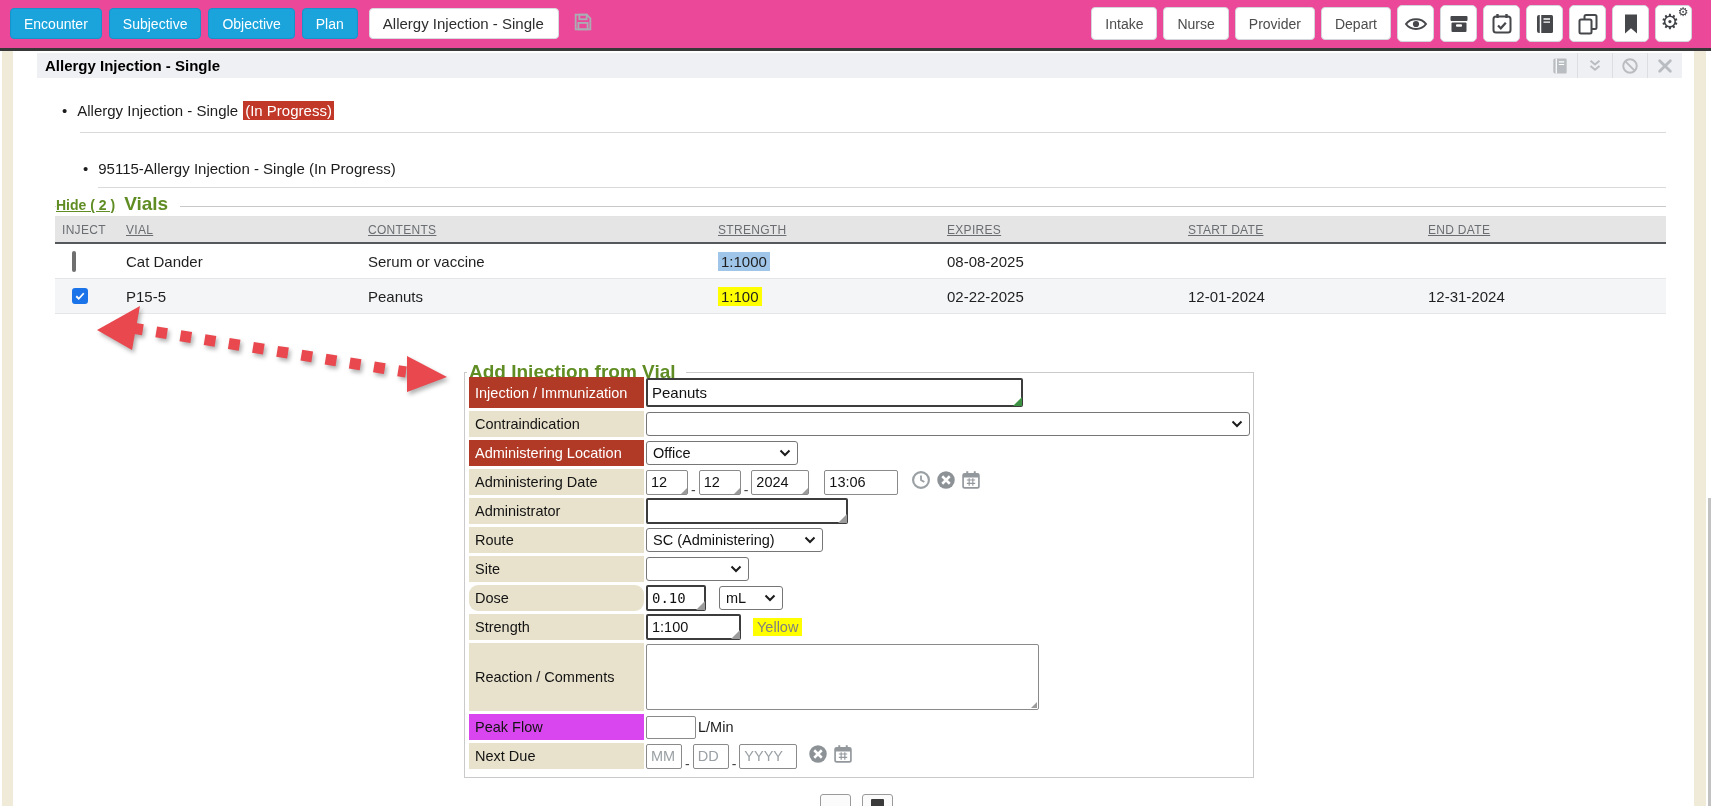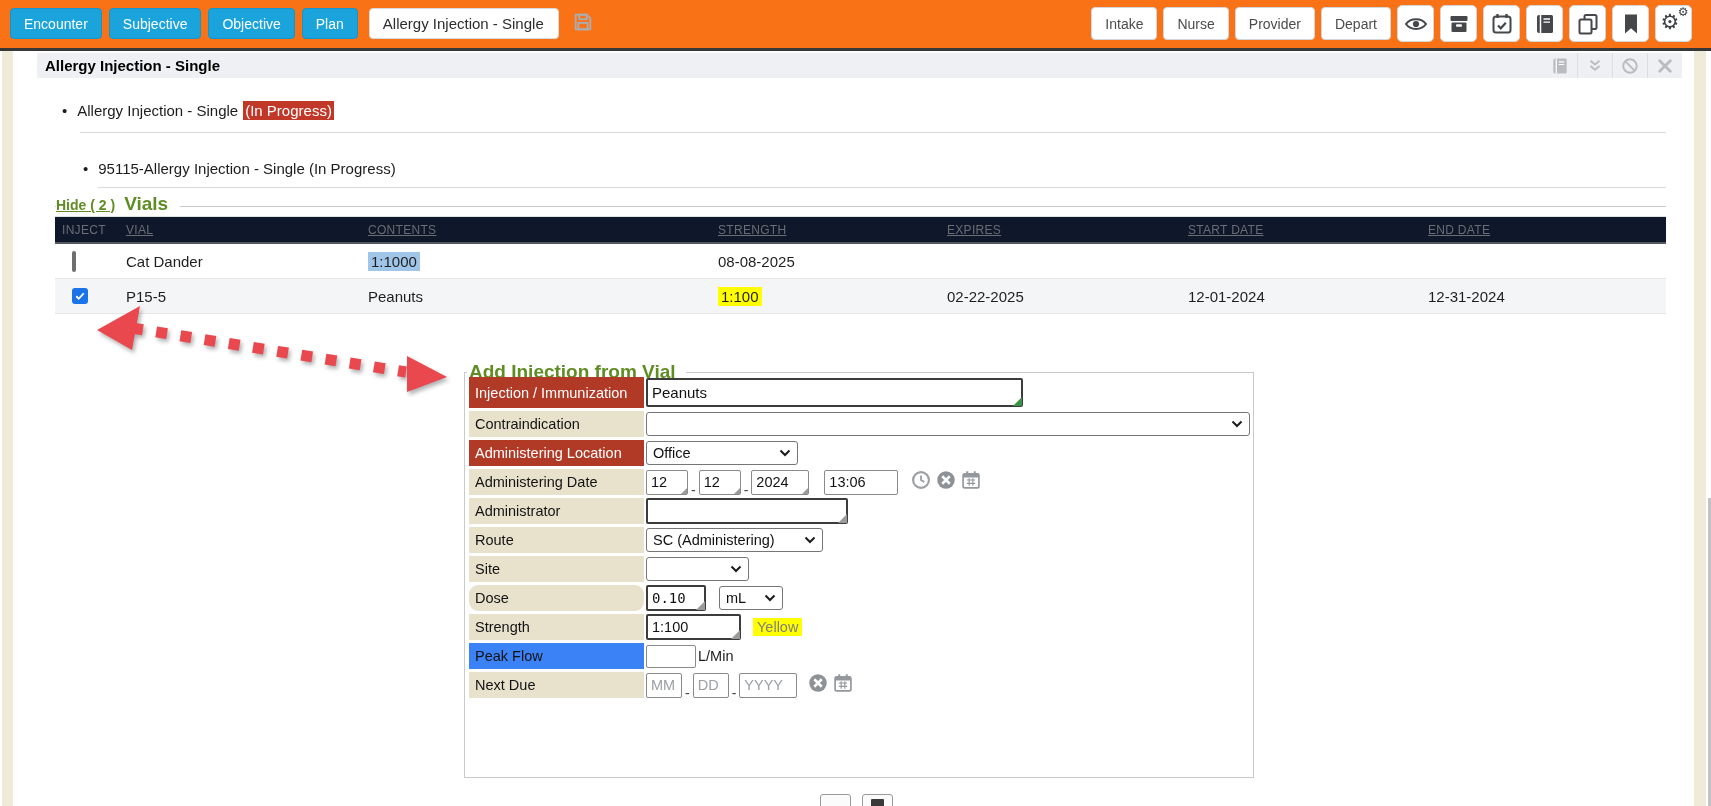--- a/index.html
+++ b/index.html
@@ -1,21 +1,21 @@
 <!DOCTYPE html>
 <html><head>
 <meta charset="utf-8">
 <style>
   * { margin:0; padding:0; box-sizing:border-box; }
   html,body { width:1711px; height:806px; overflow:hidden; background:#fff;
     font-family:"Liberation Sans","DejaVu Sans",sans-serif; }
   .stage { position:absolute; inset:0; width:1711px; height:806px; }
 
   
-  .tbar { position:absolute; top:0; left:0; width:1711px; height:48px; background:#f97316; }
+  .tbar { position:absolute; top:0; left:0; width:1711px; height:48px; background:#ec4899; }
   .tbar-line { position:absolute; top:48px; left:0; width:1711px; height:3px; background:#383838; }
   .tb-left { position:absolute; left:10px; top:8px; display:flex; align-items:center; gap:7px; }
   .tb-right { position:absolute; right:19px; top:5px; display:flex; align-items:center; gap:6px; }
   .btn-blue { background:#1ba3dc; border:1px solid #1693c9; color:#fff; font-size:14px;
     height:31px; padding:0 13px; border-radius:4px; display:flex; align-items:center; }
   .note-box { background:#fff; border:1px solid #d6d9dd; border-radius:4px; height:31px;
     padding:0 13px; display:flex; align-items:center; font-size:15px; color:#2d2d2d; min-width:190px; margin-left:4px; }
   .btn-white { background:#fff; border:1px solid #d2d5da; color:#4c4c4c; font-size:14px;
     height:33px; padding:0 13px; border-radius:4px; display:flex; align-items:center; }
   .btn-icon { background:#fff; border:1px solid #d2d5da; border-radius:5px; width:37px; height:37px;
@@ -45,21 +45,21 @@
   
   .vials-line { position:absolute; left:55px; top:206px; width:1611px; height:1px; background:#c9c9c9; }
   .vials-legend { position:absolute; left:56px; top:193px; display:flex; align-items:baseline;
     background:#fff; padding-right:12px; }
   .hide-link { font-size:14px; font-weight:bold; text-decoration:underline; }
   .vials-title { font-size:19px; font-weight:bold; margin-left:9px; }
 
   .vtable { position:absolute; left:55px; top:216px; width:1611px; font-size:15px; color:#1f1f1f; }
   .vrow { display:grid; grid-template-columns:64px 242px 350px 229px 241px 240px 1fr; align-items:center; }
   .vrow > div { padding-left:7px; }
-  .vhead { height:28px; background:#0f172a; border-top:1px solid #e3e3e3; border-bottom:2px solid #55585c;
+  .vhead { height:28px; background:#e5e5e5; border-top:1px solid #e3e3e3; border-bottom:2px solid #55585c;
     font-size:12px; color:#6a6e72; letter-spacing:.3px; }
   .vhead .u { text-decoration:underline; }
   .vdata { height:35px; border-bottom:1px solid #e6e6e6; }
   .vdata.alt { background:#f4f5f7; }
   .vfoot { height:30px; background:#f5f6f8; border-bottom:1px solid #bdbdbd; display:flex;
     align-items:center; justify-content:center; font-size:12.5px; color:#333; letter-spacing:.2px; }
   .cbx { width:16px; height:16px; border:2px solid #6f6f6f; border-radius:3px; background:#fff; margin-left:10px; }
   .cbx.on { border-color:#1a73e8; background:#1a73e8; display:flex; align-items:center; justify-content:center; }
   .hl { padding:1px 3px; }
 
@@ -232,20 +232,21 @@
       <div class="u">CONTENTS</div>
       <div class="u">STRENGTH</div>
       <div class="u">EXPIRES</div>
       <div class="u">START DATE</div>
       <div class="u">END DATE</div>
     </div>
 
     <div class="vrow vdata">
       <div><span class="cbx"></span></div>
       <div>Cat Dander</div>
+      <div>Serum or vaccine</div>
       <div><span class="hl" style="background:#9fc5e8;">1:1000</span></div>
       <div>08-08-2025</div>
       <div></div>
       <div></div>
     </div>
 
     <div class="vrow vdata alt">
       <div>
           <span class="cbx on">
         <svg width="12" height="12" viewBox="0 0 24 24">
@@ -401,23 +402,31 @@
         <div class="flabel" style="background:#e8e2cc;">Strength</div>
         <div class="fctrl">
           <span class="inpw">
               <input class="inp b2" style="width: 95px; height: 26px;" value="1:100">
               <span class="corner"></span>
             </span>
           <span class="ylw" style="background:#ffff00; color:#808080;">Yellow</span>
         </div>
       </div>
 
-
-      <div class="frow h-def">
-        <div class="flabel" style="background:#3b82f6;">Peak Flow</div>
+      <div class="frow h-rea">
+        <div class="flabel" style="background:#e8e2cc;">Reaction / Comments</div>
+        <div class="fctrl">
+          <div class="ta" style="width:393px; height:66px;">
+              <span class="corner sm"></span>
+            </div>
+        </div>
+      </div>
+
+      <div class="frow h-def">
+        <div class="flabel" style="background:#d946ef;">Peak Flow</div>
         <div class="fctrl" style="gap:0;">
           <input class="inp" style="width: 50px; height: 23px;">
           <span class="unit">L/Min</span>
         </div>
       </div>
 
       <div class="frow h-def">
         <div class="flabel" style="background:#e8e2cc;">Next Due</div>
         <div class="fctrl">
           <input class="inp" style="width: 36px;" placeholder="MM">

